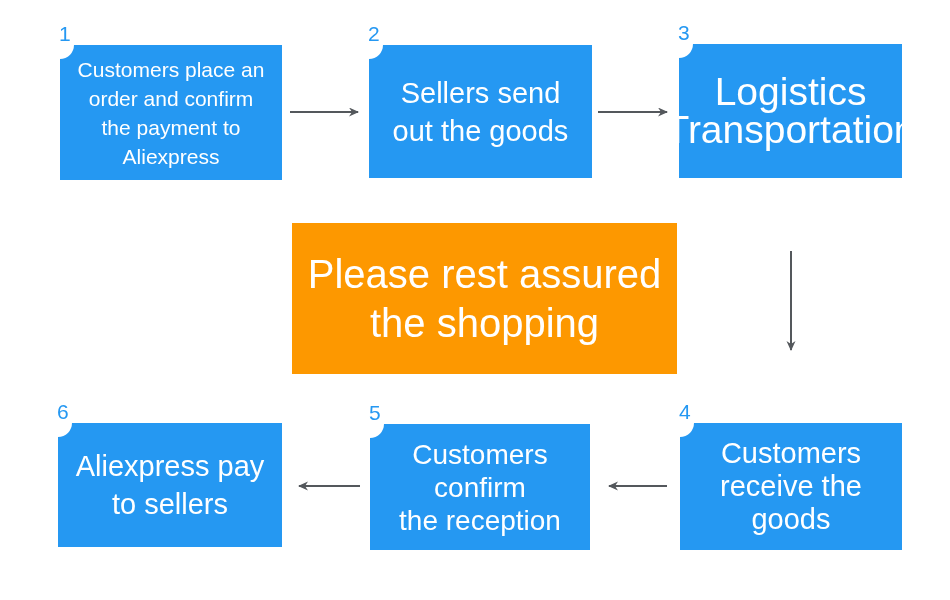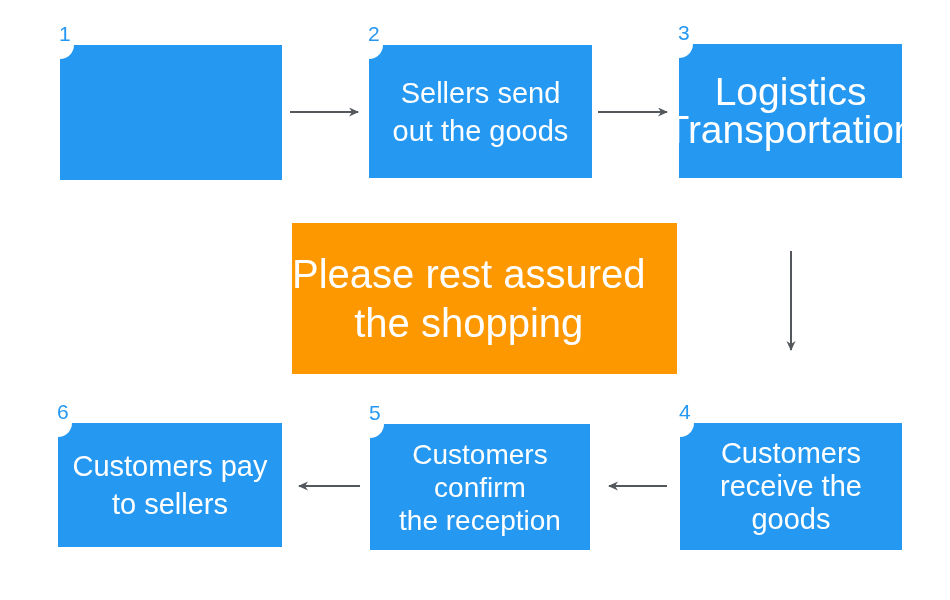--- a/index.html
+++ b/index.html
@@ -66,21 +66,21 @@
 
   .center-banner {
     position: absolute;
     left: 292px;
     top: 223px;
     width: 385px;
     height: 151px;
     background: #fd9800;
     display: flex;
     align-items: center;
-    justify-content: flex-start;
+    justify-content: center;
     text-align: center;
     color: #ffffff;
   }
   .center-banner .banner-text {
     font-size: 40px;
     line-height: 49px;
     white-space: pre-line;
   }
   .arrow-layer {
     position: absolute;
@@ -104,20 +104,24 @@
     </defs>
     <line x1="290" y1="112" x2="358" y2="112" stroke="#54585c" stroke-width="2" marker-end="url(#ah)"></line>
     <line x1="598" y1="112" x2="667" y2="112" stroke="#54585c" stroke-width="2" marker-end="url(#ah)"></line>
     <line x1="791" y1="251" x2="791" y2="350" stroke="#54585c" stroke-width="2" marker-end="url(#ah)"></line>
     <line x1="667" y1="486" x2="609" y2="486" stroke="#54585c" stroke-width="2" marker-end="url(#ah)"></line>
     <line x1="360" y1="486" x2="299" y2="486" stroke="#54585c" stroke-width="2" marker-end="url(#ah)"></line>
   </svg>
 
   <div class="step-box b1">
     <span class="step-number">1</span>
+    <div class="step-text">Customers place an
+order and confirm
+the payment to
+Aliexpress</div>
   </div>
 
   <div class="step-box b2">
     <span class="step-number">2</span>
     <div class="step-text">Sellers send
 out the goods</div>
   </div>
 
   <div class="step-box b3">
     <span class="step-number">3</span>
@@ -139,17 +143,17 @@
 
   <div class="step-box b5">
     <span class="step-number">5</span>
     <div class="step-text">Customers
 confirm
 the reception</div>
   </div>
 
   <div class="step-box b6">
     <span class="step-number">6</span>
-    <div class="step-text">Customers pay
+    <div class="step-text">Aliexpress pay
 to sellers</div>
   </div>
 
 </div>
 
 </body></html>

